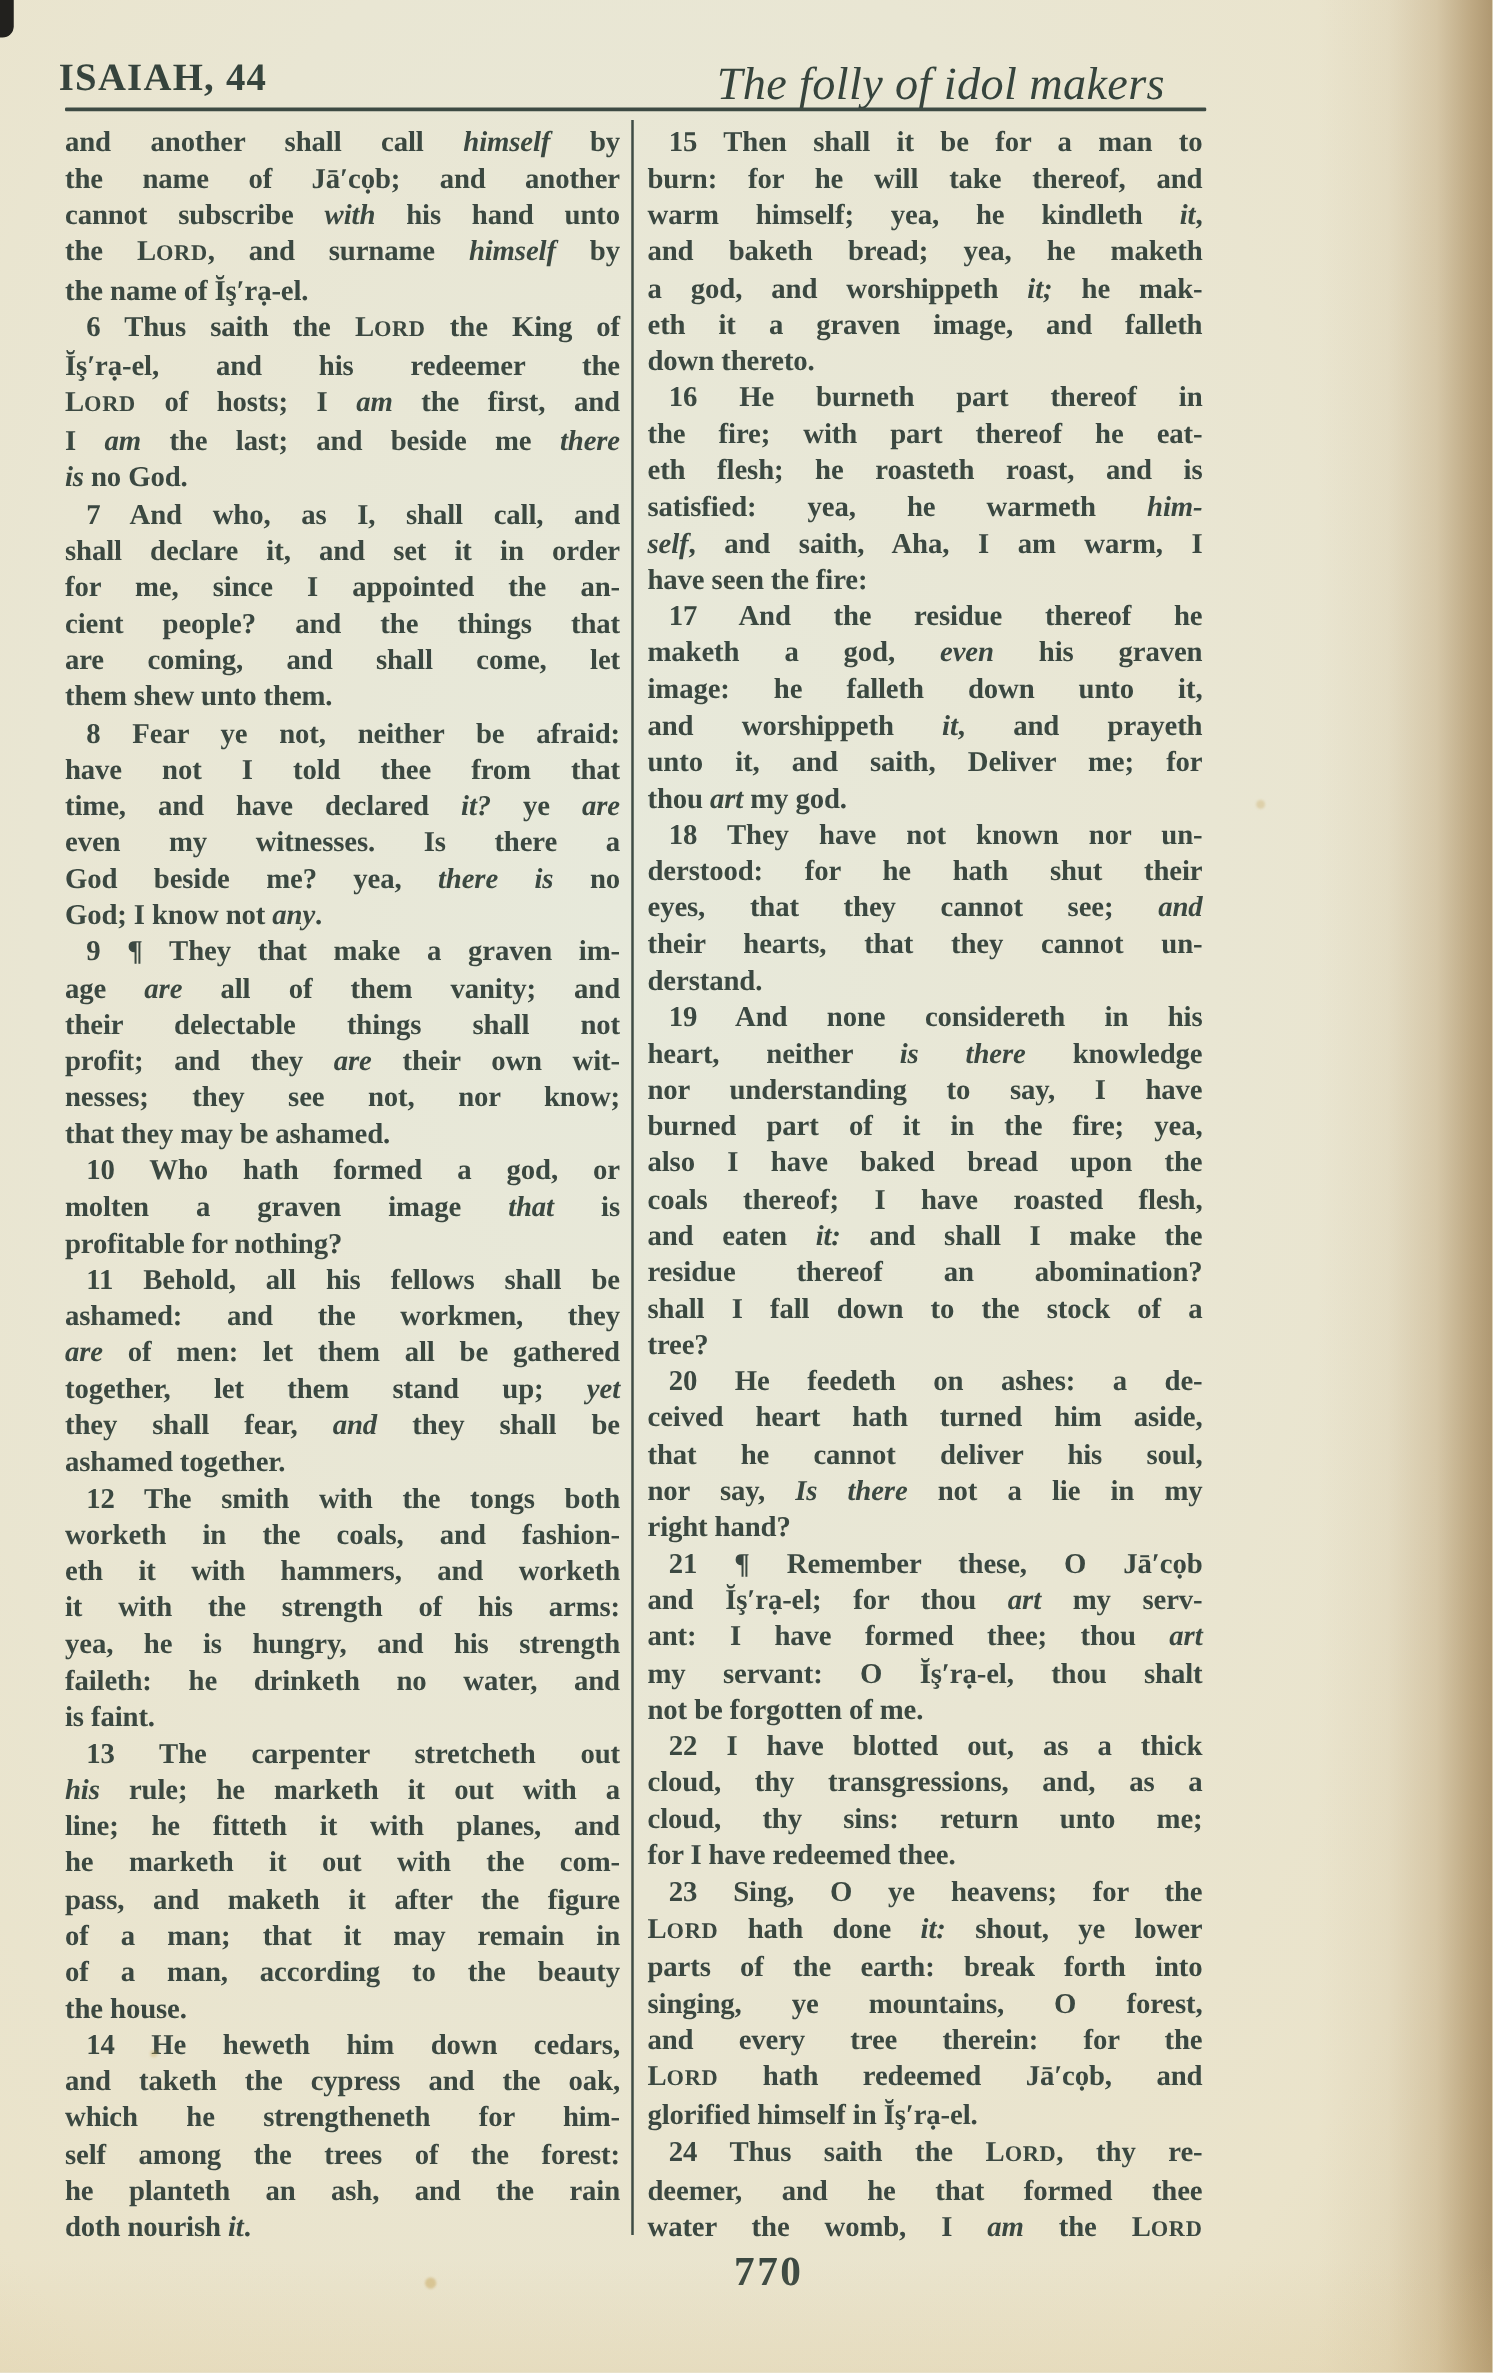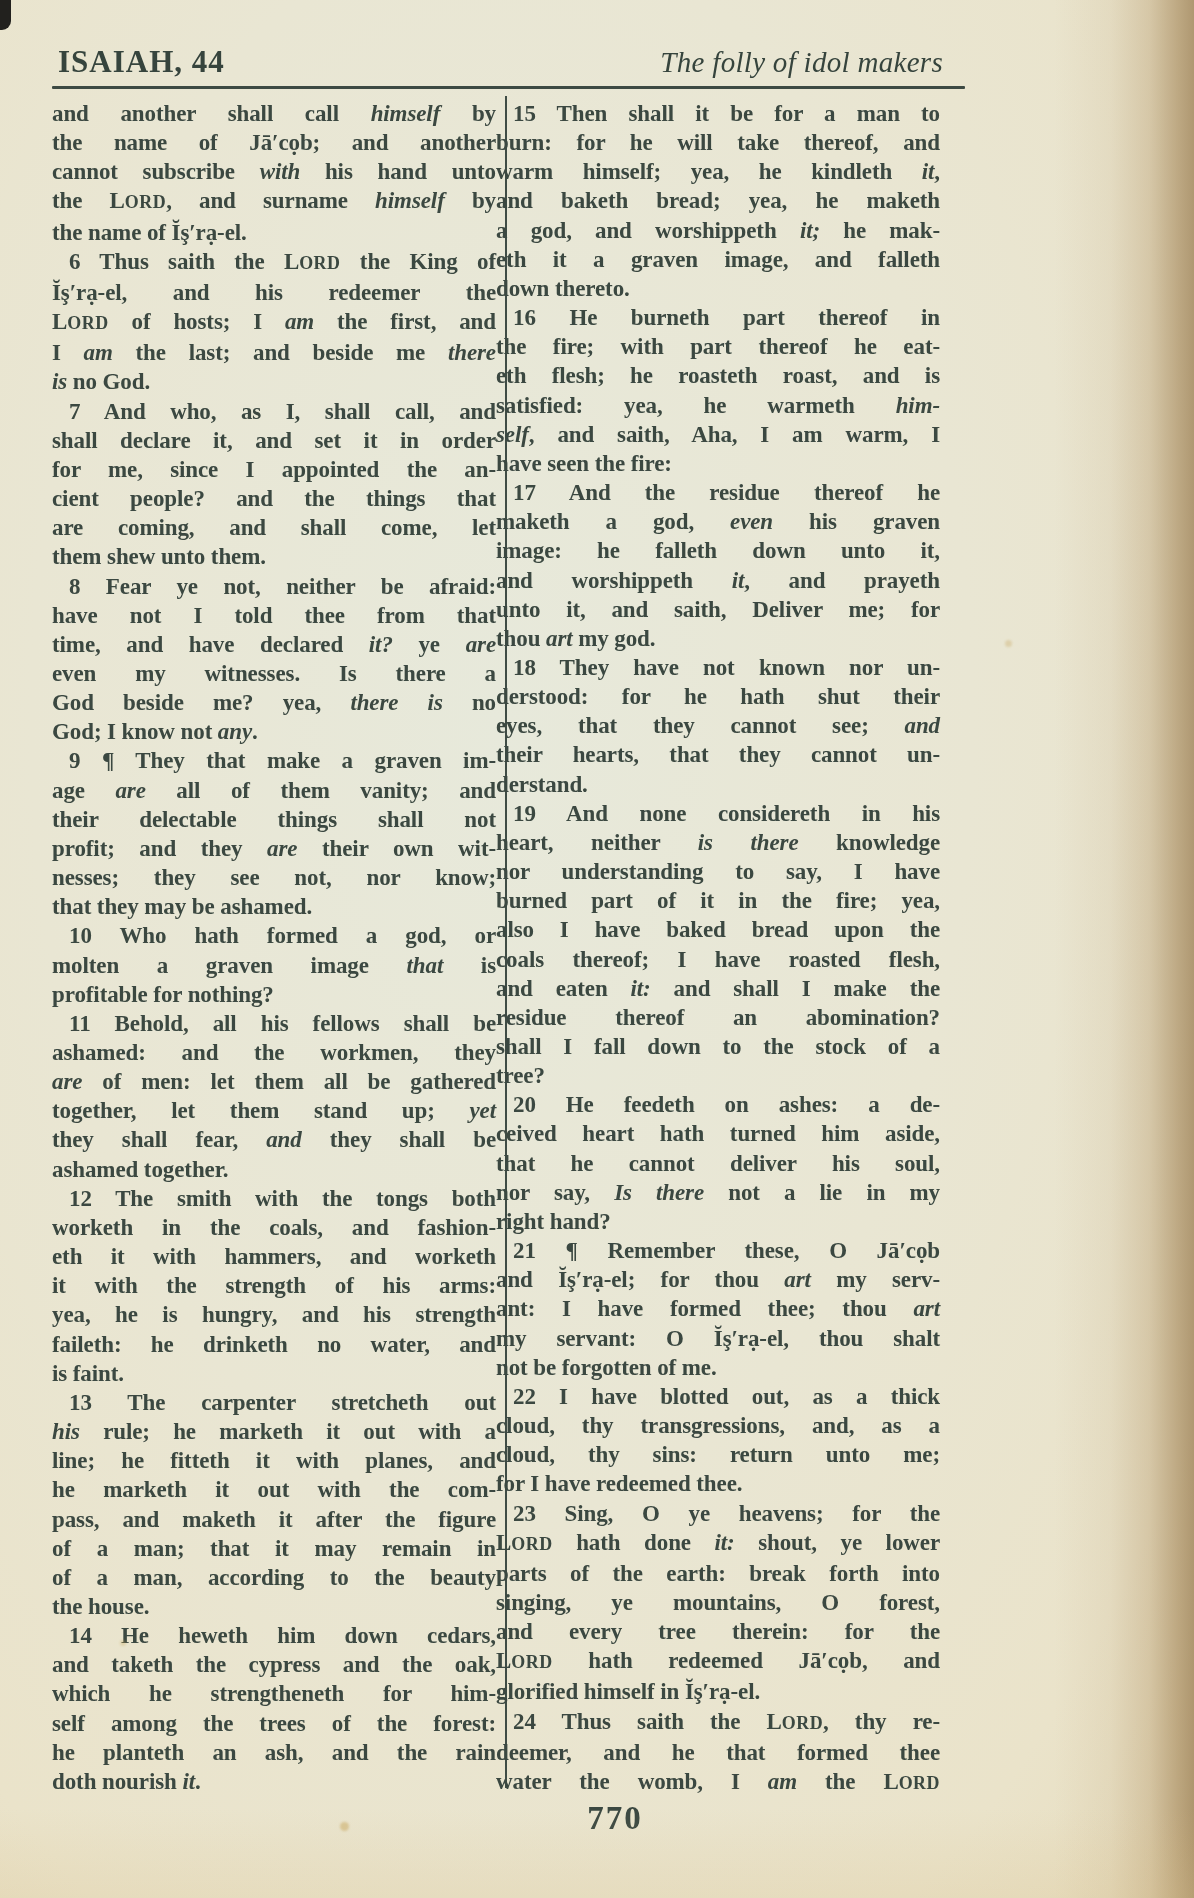--- a/index.html
+++ b/index.html
@@ -35,43 +35,43 @@
     background:linear-gradient(to bottom, rgba(216,192,140,0) 0%, rgba(216,192,140,0.22) 100%);
     pointer-events:none;
   }
   .stain{position:absolute;border-radius:50%;pointer-events:none;}
   .stain.s1{left:340px;top:1822px;width:9px;height:9px;background:rgba(196,160,80,0.45);filter:blur(1px);}
   .stain.s2{left:1005px;top:640px;width:7px;height:7px;background:rgba(196,160,80,0.30);filter:blur(1px);}
   .stain.s3{left:120px;top:1640px;width:6px;height:6px;background:rgba(196,160,80,0.28);filter:blur(1px);}
 
   
   .header{
-    position:absolute;top:44px;left:56px;width:913px;height:38px;text-align:center;
+    position:absolute;top:44px;left:45px;width:913px;height:38px;text-align:center;
   }
   .h-left{
     position:absolute;left:2px;top:0;
     font-size:31px;font-weight:bold;letter-spacing:1px;color:#36443d;
   }
   .h-right{
     position:absolute;right:26px;top:2px;
-    font-size:29px;font-style:italic;color:#36443d;letter-spacing:0.3px;
+    font-size:37px;font-style:italic;color:#36443d;letter-spacing:0.3px;
   }
   .rule{
     position:absolute;top:86px;left:52px;width:913px;height:3px;
     background:#3d4a43;border-radius:1px;
   }
   .divider{
     position:absolute;top:96px;left:505px;width:2px;height:1692px;
     background:#3f4c45;
   }
 
   
   .cols{
     position:absolute;top:99px;left:52px;width:910px;
-    display:flex;
+    display:flex;gap:22px;
   }
   .col{width:444px;}
   .line{
     font-size:23px;font-weight:bold;line-height:29.15px;
     text-align:justify;text-align-last:justify;
     white-space:nowrap;letter-spacing:-0.1px;
     color:#3b4841;
   }
   .line{white-space:normal;}
   .line.end{text-align-last:left;}

